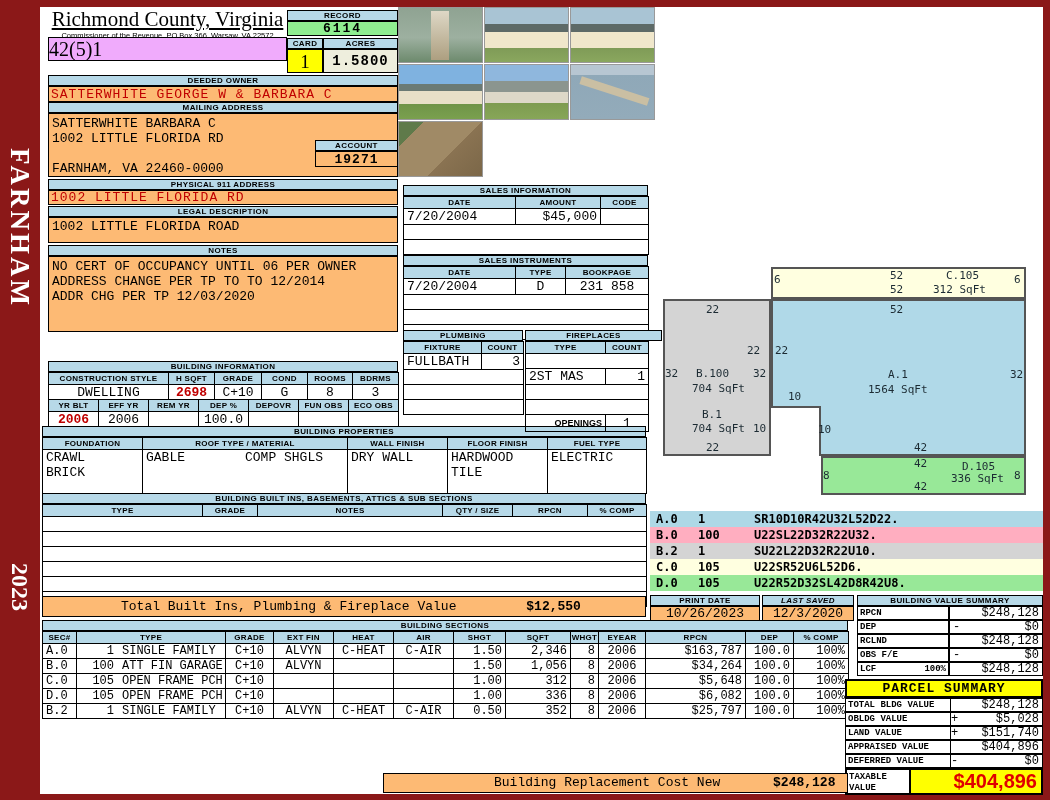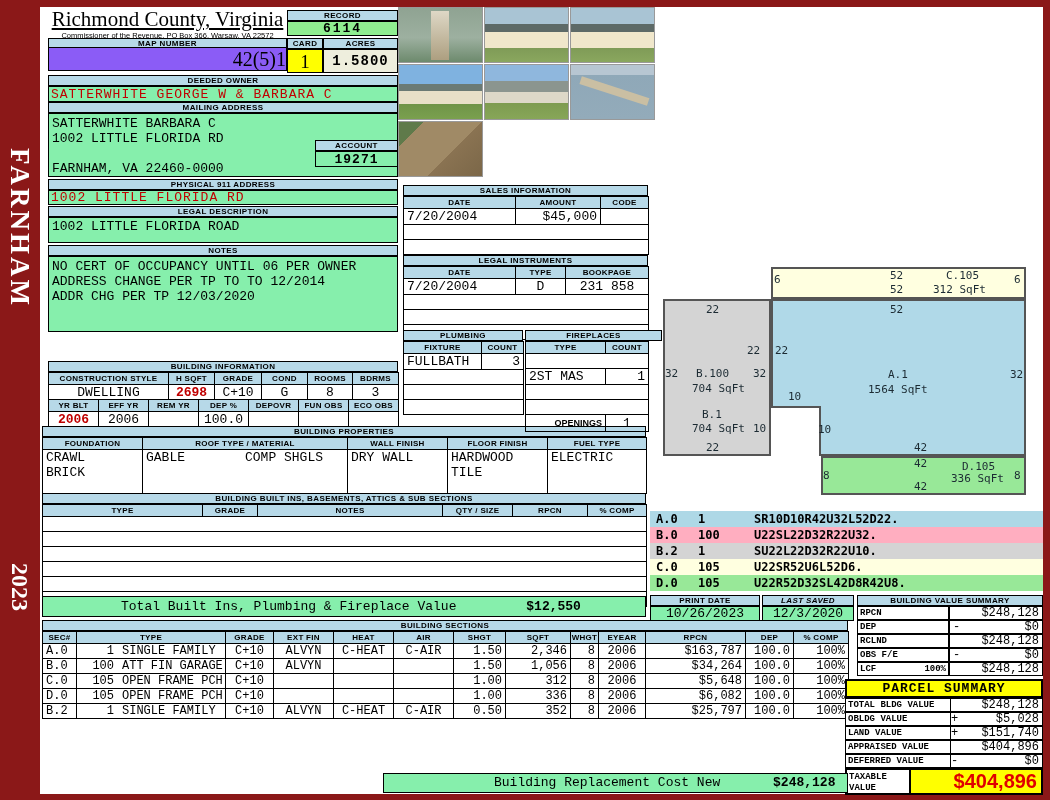--- a/index.html
+++ b/index.html
@@ -13,21 +13,21 @@
        font:bold 8px "Liberation Sans",sans-serif;letter-spacing:.4px;
        text-align:center;line-height:9px;height:11px;overflow:hidden;}
   table{border-collapse:collapse;table-layout:fixed;}
   .th{background:#b7d9e8;border:1px solid #000;font:bold 8px "Liberation Sans",sans-serif;
       text-align:center;padding:0;height:11px;overflow:hidden;letter-spacing:.3px;}
   .tv{border:1px solid #000;font:12px "Liberation Mono",monospace;padding:0 3px;
       white-space:pre;overflow:hidden;height:14px;}
   .tv13{font-size:13px;}
   .ctr{text-align:center}.rgt{text-align:right}
   .red{color:#c00000;font-weight:bold;}
-  .valbox{border:1px solid #000;box-sizing:border-box;background:#86efac;
+  .valbox{border:1px solid #000;box-sizing:border-box;background:#fdba74;
           font:13px "Liberation Mono",monospace;overflow:hidden;}
   .monoline{font:13px "Liberation Mono",monospace;line-height:15px;white-space:pre;}
   
   .shape{position:absolute;box-sizing:border-box;border:2px solid #555;}
   .sklab{position:absolute;font:11px "DejaVu Sans Mono",monospace;color:#1c2b33;white-space:pre;}
   
   .lcrow{display:flex;height:16px;font:bold 12px "DejaVu Sans Mono",monospace;
          line-height:16px;padding-left:6px;box-sizing:border-box;}
   .lc-a{background:#aed8e6;}.lc-b0{background:#ffaec0;}.lc-b2{background:#d4d4d4;}
   .lc-c{background:#ffffe0;}.lc-d{background:#98e898;}
@@ -69,21 +69,21 @@
     <div class="abs" style="left:8px;top:1px;width:239px;height:33px;">
       <div style="font:21px 'Liberation Serif',serif;text-align:center;line-height:23px;text-decoration:underline;">Richmond County, Virginia</div>
       <div style="font:7.5px 'Liberation Sans',sans-serif;text-align:center;">Commissioner of the Revenue, PO Box 366, Warsaw, VA 22572</div>
     </div>
     <div class="abs bar" style="left:247px;top:3px;width:111px;">RECORD</div>
     <div class="abs valbox" style="left:247px;top:14px;width:111px;height:15px;background:#90ee90;font-weight:bold;text-align:center;line-height:14px;letter-spacing:2px;">6114</div>
 
     <div class="abs bar" style="left:8px;top:31px;width:239px;">MAP NUMBER</div>
     <div class="abs bar" style="left:247px;top:31px;width:36px;">CARD</div>
     <div class="abs bar" style="left:283px;top:31px;width:75px;">ACRES</div>
-    <div class="abs valbox" style="left:8px;top:40px;width:239px;height:24px;background:#8b5cf6;font:20px 'Liberation Serif',serif;text-align:right;line-height:23px;">42(5)1</div>
+    <div class="abs valbox" style="left:8px;top:30px;width:239px;height:24px;background:#f0abfc;font:20px 'Liberation Serif',serif;text-align:left;line-height:23px;">42(5)1</div>
     <div class="abs valbox" style="left:247px;top:42px;width:36px;height:24px;background:#ffff00;font:19px 'Liberation Serif',serif;text-align:center;line-height:23px;">1</div>
     <div class="abs valbox" style="left:283px;top:42px;width:75px;height:24px;background:#eeeedd;font-weight:bold;font-size:14px;text-align:center;line-height:23px;letter-spacing:1px;">1.5800</div>
 
     <div class="abs bar" style="left:8px;top:68px;width:350px;">DEEDED OWNER</div>
     <div class="abs valbox red" style="left:8px;top:79px;width:350px;height:16px;font-size:13px;line-height:15px;letter-spacing:1px;padding-left:2px;">SATTERWHITE GEORGE W &amp; BARBARA C</div>
 
     <div class="abs bar" style="left:8px;top:95px;width:350px;">MAILING ADDRESS</div>
     <div class="abs valbox" style="left:8px;top:106px;width:350px;height:64px;padding:2px 3px;">
       <div class="monoline">SATTERWHITE BARBARA C</div>
       <div class="monoline">1002 LITTLE FLORIDA RD</div>
@@ -283,21 +283,21 @@
       </tr>
       <tr style="height:13px;">
             <td class="tv" colspan="3"></td>
           </tr>
       <tr style="height:13px;">
             <td class="tv" colspan="3"></td>
           </tr>
     </tbody>
       </table>
 
-    <div class="abs bar" style="left:363px;top:248px;width:245px;">LEGAL INSTRUMENTS</div>
+    <div class="abs bar" style="left:363px;top:248px;width:245px;">SALES INSTRUMENTS</div>
     <table class="abs" style="left:363px;top:259px;width:245px;">
       <colgroup>
           <col style="width:112px">
           <col style="width:50px">
           <col style="width:83px">
         </colgroup>
       <tbody>
           <tr>
         <th class="th">DATE</th>
         <th class="th">TYPE</th>

